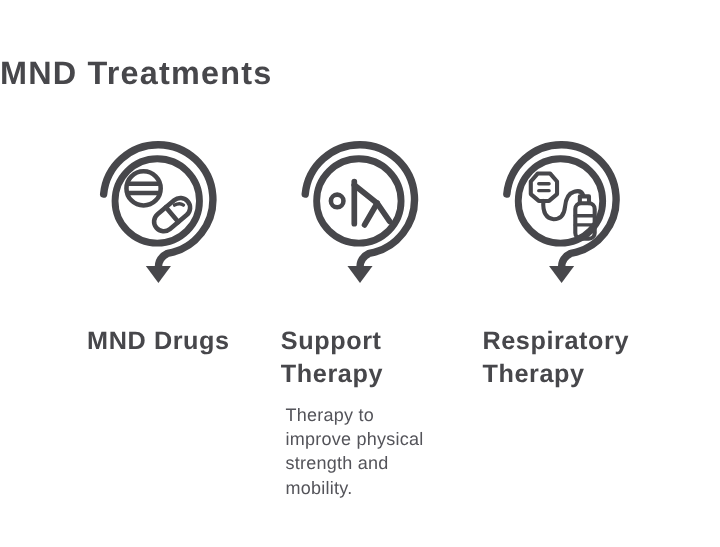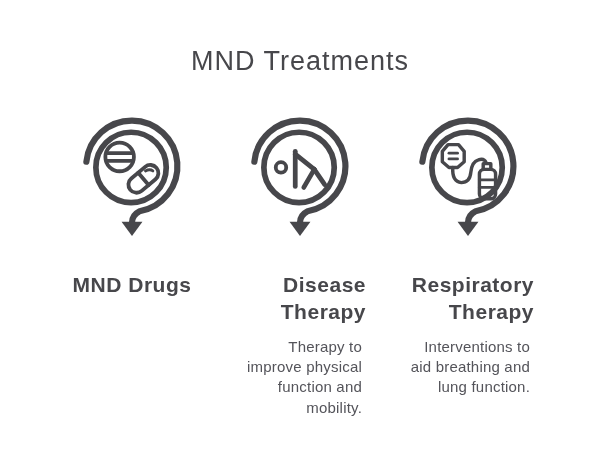--- a/index.html
+++ b/index.html
@@ -14,38 +14,38 @@
     background:var(--background);
     font-family:"Liberation Sans","DejaVu Sans",sans-serif;
     color:var(--ink);
     position:relative;
   }
   .page{
     width:600px;height:456px;position:relative;
   }
   .title{
     margin-top:46px;
-    text-align:center;
+    text-align:left;
     font-size:27px;
-    font-weight:normal;
+    font-weight:bold;
     letter-spacing:1px;
     color:var(--ink);
   }
   .columns{
     margin-top:34px;
     padding:0 48px;
     display:flex;
     justify-content:space-between;
   }
   .column{
     width:168px;
     display:flex;
     flex-direction:column;
     align-items:center;
-    text-align:right;
+    text-align:left;
   }
   .icon-wrap{
     width:116px;height:130px;
     color:var(--ink);
   }
   .icon-wrap svg{width:100%;height:100%;display:block;}
   .item-title{
     margin-top:30px;
     max-width:132px;
     font-size:21px;
@@ -101,22 +101,22 @@
           <circle cx="60" cy="56" r="37" stroke-width="6"></circle>
           <polygon points="50,113 72,113 61,128" fill="currentColor" stroke="none"></polygon>
 
           <circle cx="41" cy="56" r="5.5" stroke-width="4"></circle>
           <line x1="56" y1="39" x2="56" y2="76" stroke-width="5"></line>
           <line x1="56" y1="42" x2="76" y2="58" stroke-width="5"></line>
           <line x1="76" y1="58" x2="65" y2="77" stroke-width="5"></line>
           <line x1="76" y1="58" x2="87" y2="74" stroke-width="5"></line>
         </svg>
       </div>
-      <div class="item-title">Disease Therapy</div>
-      <div class="item-desc">Therapy to improve physical function and mobility.</div>
+      <div class="item-title">Support Therapy</div>
+      <div class="item-desc">Therapy to improve physical strength and mobility.</div>
     </div>
 
     <div class="column">
       <div class="icon-wrap">
         <svg viewBox="0 0 122 130" fill="none" stroke="currentColor" stroke-linecap="round" stroke-linejoin="round">
           <path d="M 13 50 A 48 48 0 1 1 69 102 Q 61 106 61 114 L 61 115" stroke-width="6.5"></path>
           <circle cx="60" cy="56" r="37" stroke-width="6"></circle>
           <polygon points="50,113 72,113 61,128" fill="currentColor" stroke="none"></polygon>
 
           <path d="M 40 32 L 51 32 L 57 39 L 57 50 L 50 56 L 41 56 L 34 50 L 34 39 Z" stroke-width="3.6"></path>
@@ -125,18 +125,17 @@
 
           <path d="M 45 56 Q 44 71 54 72 Q 63 72 64 61 Q 65 50 72 48 Q 78 46 80 51" stroke-width="3.6"></path>
 
           <path d="M 77 58 L 77 52 L 85 52 L 85 58" stroke-width="3.6"></path>
           <rect x="73" y="58" width="17" height="31" rx="5" stroke-width="3.6"></rect>
           <line x1="73" y1="69" x2="90" y2="69" stroke-width="3"></line>
           <line x1="73" y1="77" x2="90" y2="77" stroke-width="3"></line>
         </svg>
       </div>
       <div class="item-title">Respiratory Therapy</div>
-      <div class="item-desc">Interventions to aid breathing and lung function.</div>
     </div>
 
   </div>
 
 </div>
 
 </body></html>

